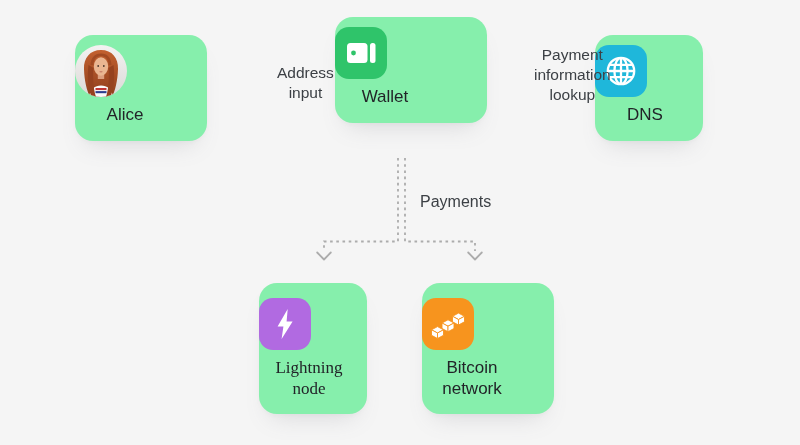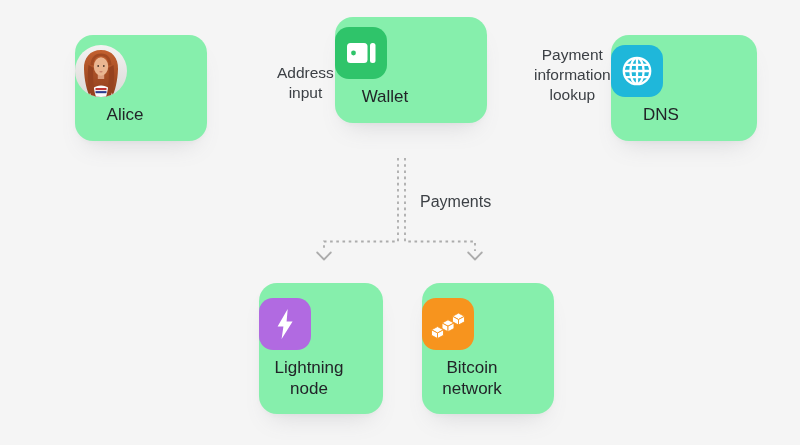--- a/index.html
+++ b/index.html
@@ -14,22 +14,22 @@
   .card {
     position: absolute;
     background: #86efac;
     border-radius: 18px;
     box-shadow: 0 14px 24px -12px rgba(110,110,122,0.22), 0 2px 5px rgba(0,0,0,0.025);
     display: flex;
     flex-direction: column;
   }
   .card--alice     { left: 75px;  top: 35px;  width: 132px; height: 106px; }
   .card--wallet    { left: 335px; top: 17px;  width: 152px; height: 106px; }
-  .card--dns       { left: 595px; top: 35px;  width: 146px; height: 106px; margin-left: 16px; }
-  .card--lightning { left: 259px; top: 283px; width: 124px; height: 131px; }
+  .card--dns       { left: 595px; top: 35px;  width: 108px; height: 106px; }
+  .card--lightning { left: 259px; top: 283px; width: 108px; height: 131px; font-family: Liberation Serif, serif; }
   .card--bitcoin   { left: 422px; top: 283px; width: 132px; height: 131px; }
   .card--top .tile    { margin-top: 10px; }
   .card--bottom .tile { margin-top: 15px; }
   .tile { width: 52px; height: 52px; display: block; }
   .node-label {
     margin-top: 7px;
     font-size: 17px;
     line-height: 21px;
     color: #222428;
     text-align: center;

